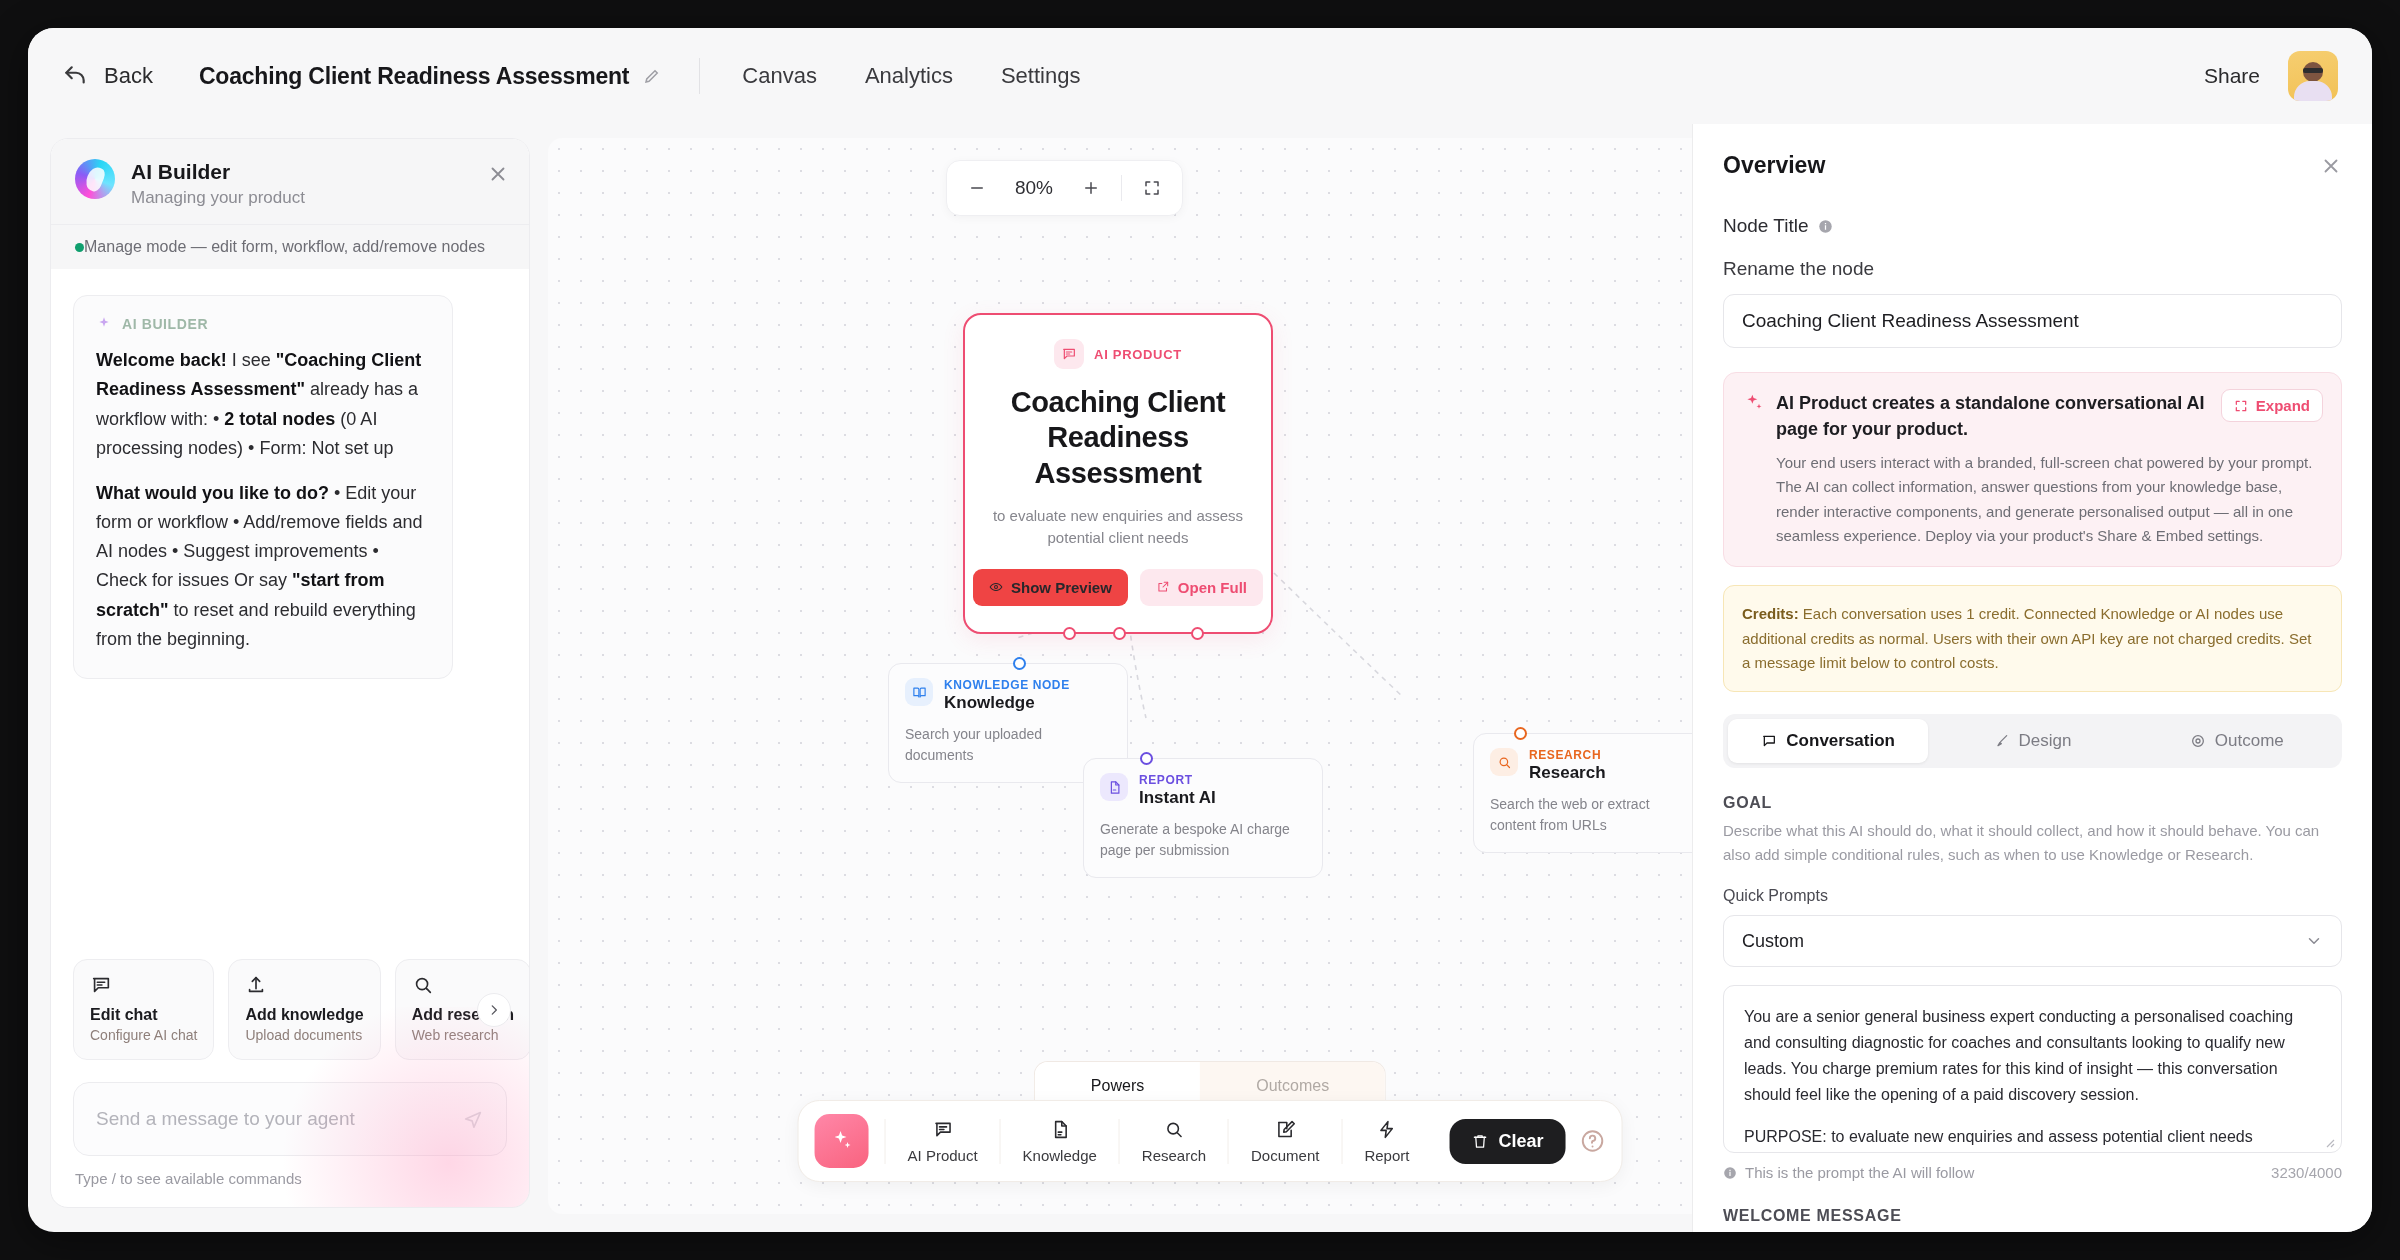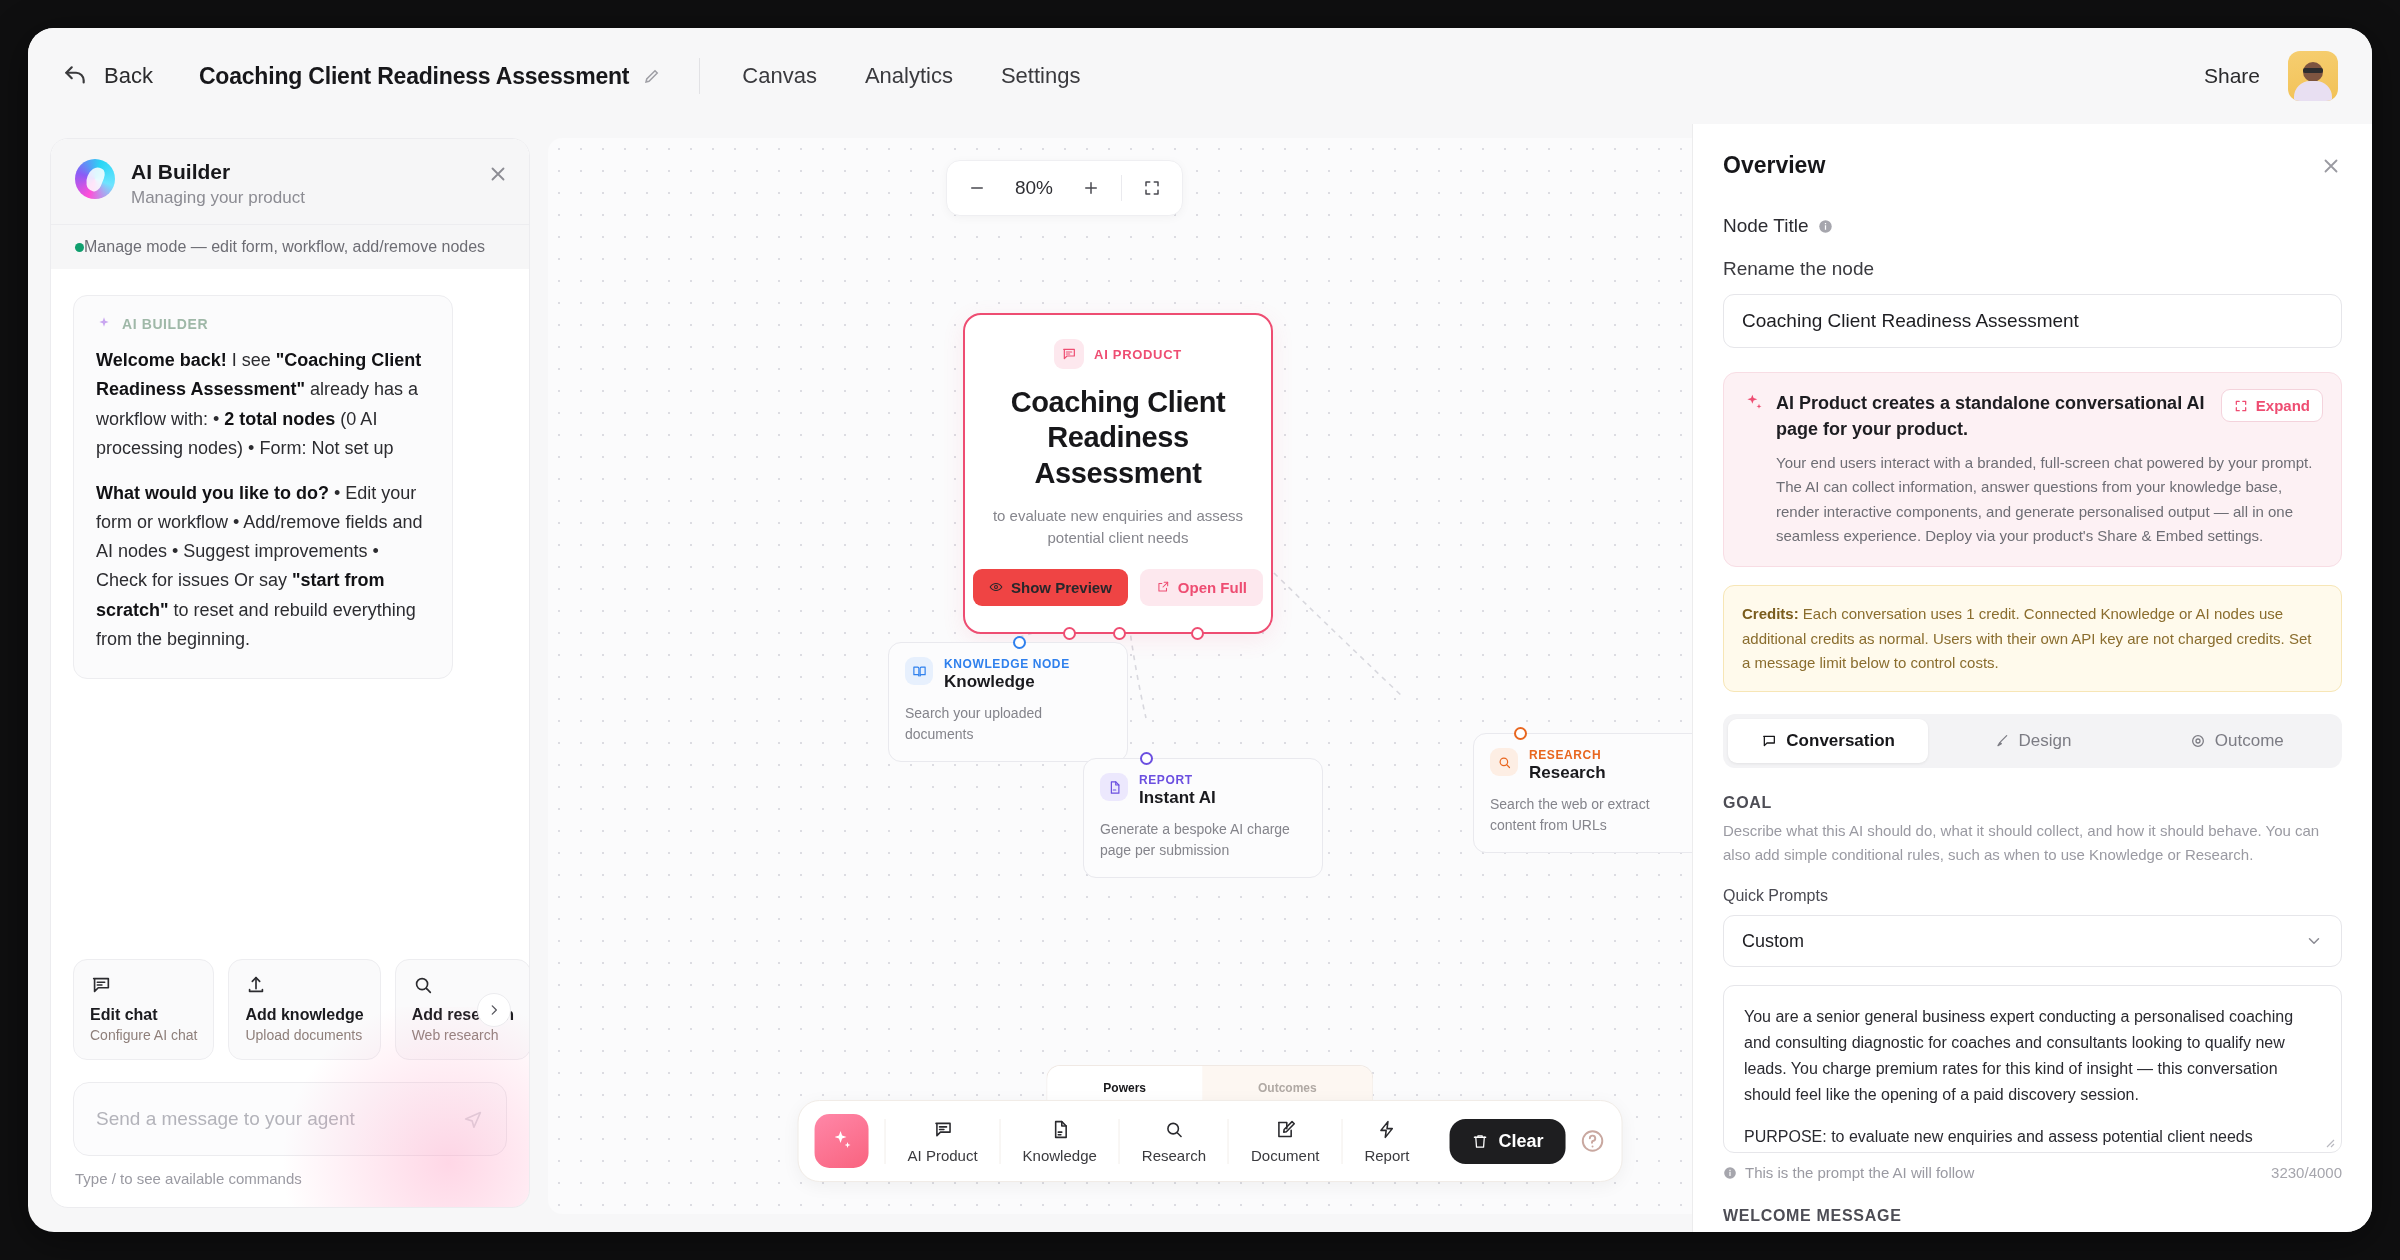--- a/index.html
+++ b/index.html
@@ -185,21 +185,21 @@
   .sm-name { font-size: 17px; font-weight: 700; color: #1a1a1e; margin-top: 1px; }
   .sm-desc { font-size: 14px; color: #84848b; line-height: 1.5; margin-top: 11px; }
   .sm-port { position:absolute; width: 13px; height: 13px; border-radius: 50%; background:#fff; border:2.5px solid #888; top:-7px; left:50%; margin-left:-6px; }
 
   
   .dock-tabs {
     position: absolute; left: 50%; transform: translateX(-50%); bottom: 104px;
     display: flex; border-radius: 14px 14px 0 0; overflow: hidden;
     border: 1px solid #f0e9e4; border-bottom: none; background: #fff;
   }
-  .dock-tab { padding: 15px 56px; font-size: 12px; font-weight: 700; cursor:pointer; }
+  .dock-tab { padding: 15px 56px; font-size: 16px; font-weight: 400; cursor:pointer; }
   .dock-tab.active { background: #fff; color: #17171a; }
   .dock-tab.inactive { background: #fdf7f2; color: #b0a9a4; }
   .dock {
     position: absolute; left: 50%; transform: translateX(-50%); bottom: 32px;
     height: 82px; background: #fff; border: 1px solid #f1ece7; border-radius: 22px;
     display: flex; align-items: center; padding: 0 16px; gap: 0;
     box-shadow: 0 4px 18px rgba(0,0,0,.05);
   }
   .dock-spark {
     width: 54px; height: 54px; border-radius: 15px; margin-right: 16px;
@@ -454,21 +454,21 @@
               <path d="M18 14v5H5V6h5"></path>
             </svg>
           <span>Open Full</span>
         </div>
       </div>
       <div class="port" style="left:148px;bottom:-8px"></div>
       <div class="port" style="left:226px;bottom:-8px"></div>
       <div class="port" style="left:98px;bottom:-8px"></div>
     </div>
 
-    <div class="node-sm" style="left:340px;top:504px">
+    <div class="node-sm" style="left:340px;top:525px">
       <div class="sm-port" style="border-color:#2f80ed;left:130px"></div>
       <div class="sm-head">
         <div class="sm-chip" style="background:#e7f0fd;color:#2f80ed">
           <svg viewBox="0 0 24 24" fill="none" stroke="currentColor" stroke-width="1.9" stroke-linecap="round" stroke-linejoin="round">
               <path d="M3 5h6a2 2 0 0 1 2 2v12a2 2 0 0 0-2-2H3z"></path>
               <path d="M21 5h-6a2 2 0 0 0-2 2v12a2 2 0 0 1 2-2h6z"></path>
             </svg>
         </div>
         <div>
           <div class="sm-kind" style="color:#2f80ed">KNOWLEDGE NODE</div>

